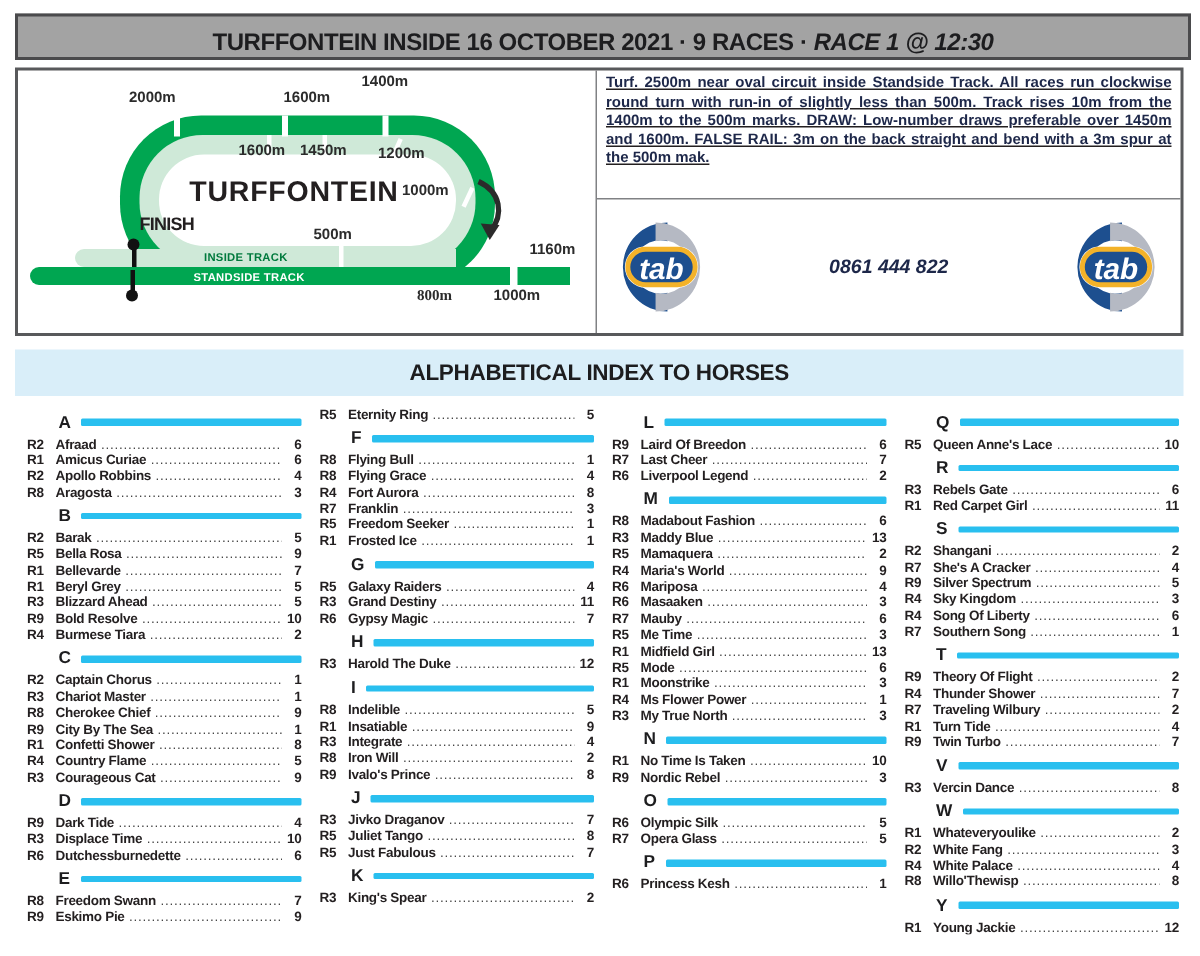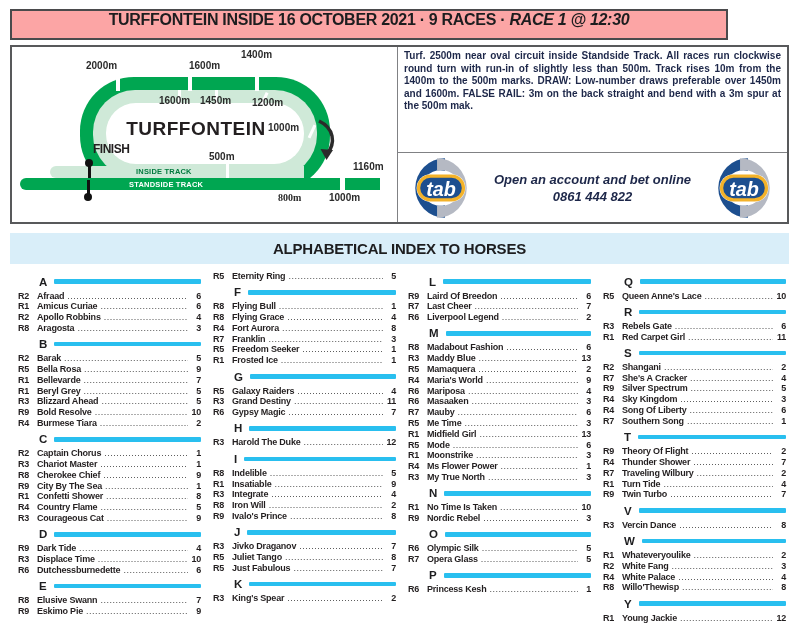--- a/index.html
+++ b/index.html
@@ -1,31 +1,31 @@
 <!DOCTYPE html>
 <html><head>
 <meta charset="utf-8">
 <style>
   * { margin:0; padding:0; box-sizing:border-box; }
   html,body { background:#fff; }
   body { width:800px; height:637px; position:relative; overflow:hidden;
          font-family:"Liberation Sans", sans-serif; color:#231f20; }
 
   
-  .hdr-box { position:absolute; left:10px; top:9px; width:718px; height:31px;
-    background:#fca5a5; border:2px solid #4a4a4c; display:flex; align-items:flex-start; justify-content:center; }
+  .hdr-box { position:absolute; left:10px; top:9px; width:784px; height:31px;
+    background:#a3a3a3; border:2px solid #4a4a4c; display:flex; align-items:flex-end; justify-content:center; }
   .hdr-box .t { font-size:16px; font-weight:bold; letter-spacing:-0.3px; color:#1d1d1f; }
   .hdr-box .t i { font-style:italic; }
 
   
   .main-box { position:absolute; left:10px; top:45px; width:779px; height:179px;
     border:2px solid #58595b; display:flex; background:#fff; }
   .track-cell { width:386px; position:relative; border-right:1.5px solid #808184; }
   .right-col { flex:1; display:flex; flex-direction:column; }
-  .info-cell { height:106px; padding:3px 6px 0 6px; border-bottom:1.5px solid #808184; }
+  .info-cell { height:86px; padding:3px 6px 0 6px; border-bottom:1.5px solid #808184;text-decoration:underline; }
   .info-cell p { font-size:10px; font-weight:bold; line-height:12.6px; color:#1d2749; text-align:justify; }
   .tab-cell { flex:1; display:flex; align-items:center; justify-content:space-between; padding:0 10px; }
   .tab-text { flex:1; text-align:center; }
   .tab-line { font-size:13px; font-weight:bold; font-style:italic; color:#1d2749; line-height:17px; }
   .tablogo { width:66px; height:66px; flex:0 0 auto; }
 
   
   .oval   { position:absolute; left:68px;  top:30px; width:250px; height:113px; background:#00a651; border-radius:54px; }
   .oval-l { position:absolute; left:81px;  top:43px; width:224px; height:87px;  background:#cfe9d8; border-radius:42px; }
   .oval-w { position:absolute; left:94px;  top:56px; width:198px; height:61px;  background:#fff;    border-radius:30px; }
@@ -132,21 +132,20 @@
     </div>
     <div class="tab-cell">
       <svg class="tablogo" viewBox="0 0 100 100">
         <path d="M56 5 A 45 45 0 1 0 56 95 L 56 76 A 27 27 0 1 1 56 24 Z" fill="#1d4f8f"></path>
         <path d="M44 95 A 45 45 0 1 0 44 5 L 44 24 A 27 27 0 1 1 44 76 Z" fill="#b5b9c3"></path>
         <rect x="13" y="29" width="74" height="42" rx="21" fill="#fff"></rect>
         <rect x="16" y="32" width="68" height="36" rx="18" fill="#1d4f8f" stroke="#f3b229" stroke-width="5"></rect>
         <text x="50" y="62" text-anchor="middle" font-size="30" font-style="italic" font-weight="bold" fill="#ffffff" font-family="'Liberation Sans',sans-serif">tab</text>
       </svg>
       <div class="tab-text" id="tab-lines">
-          <div class="tab-line">Open an account and bet online</div>
           <div class="tab-line">0861 444 822</div>
         </div>
       <svg class="tablogo" viewBox="0 0 100 100">
         <path d="M56 5 A 45 45 0 1 0 56 95 L 56 76 A 27 27 0 1 1 56 24 Z" fill="#1d4f8f"></path>
         <path d="M44 95 A 45 45 0 1 0 44 5 L 44 24 A 27 27 0 1 1 44 76 Z" fill="#b5b9c3"></path>
         <rect x="13" y="29" width="74" height="42" rx="21" fill="#fff"></rect>
         <rect x="16" y="32" width="68" height="36" rx="18" fill="#1d4f8f" stroke="#f3b229" stroke-width="5"></rect>
         <text x="50" y="62" text-anchor="middle" font-size="30" font-style="italic" font-weight="bold" fill="#ffffff" font-family="'Liberation Sans',sans-serif">tab</text>
       </svg>
     </div>
@@ -279,21 +278,21 @@
         <span class="race">R6</span>
         <span class="nm">Dutchessburnedette</span>
         <span class="pg">6</span>
       </div>
       <div class="letter-row">
         <span class="letter">E</span>
         <span class="bar"></span>
       </div>
       <div class="entry">
         <span class="race">R8</span>
-        <span class="nm">Elusive Swann</span>
+        <span class="nm">Freedom Swann</span>
         <span class="pg">7</span>
       </div>
       <div class="entry">
         <span class="race">R9</span>
         <span class="nm">Eskimo Pie</span>
         <span class="pg">9</span>
       </div>
     </div>
     <div class="idx-col">
       <div class="entry">

